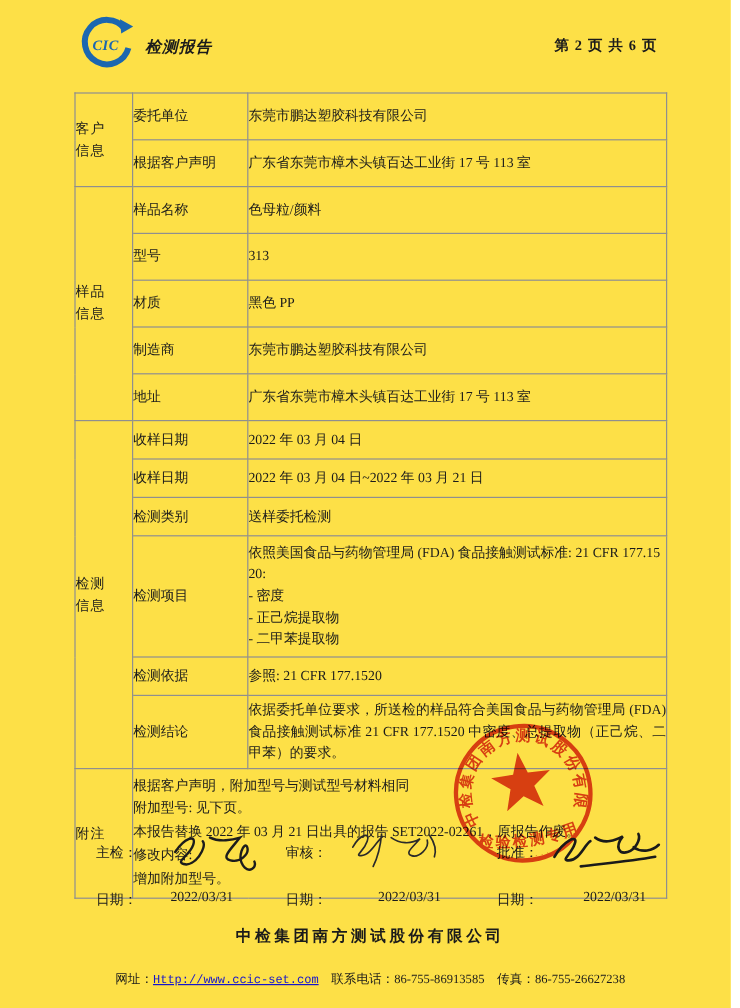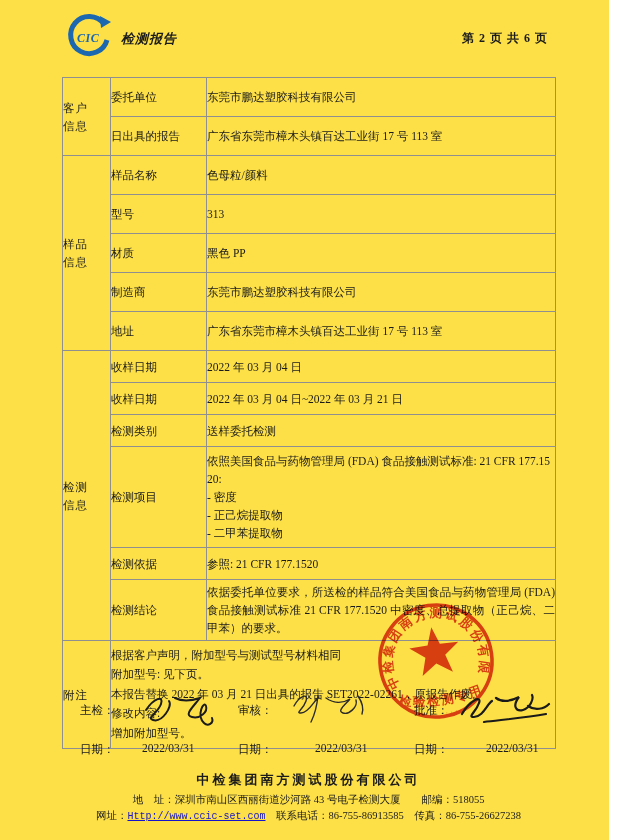--- a/index.html
+++ b/index.html
@@ -72,21 +72,21 @@
         <col>
       </colgroup>
     <tbody>
         <tr class="sec0">
           <td class="sec-label" rowspan="2">客户
 信息</td>
           <td class="field-label">委托单位</td>
           <td class="field-value">东莞市鹏达塑胶科技有限公司</td>
         </tr>
         <tr class="sec0">
-          <td class="field-label">日出具的报告</td>
+          <td class="field-label">根据客户声明</td>
           <td class="field-value">广东省东莞市樟木头镇百达工业街 17 号 113 室</td>
         </tr>
         <tr class="sec1">
           <td class="sec-label" rowspan="5">样品
 信息</td>
           <td class="field-label">样品名称</td>
           <td class="field-value">色母粒/颜料</td>
         </tr>
         <tr class="sec1">
           <td class="field-label">型号</td>
@@ -184,16 +184,15 @@
     </text>
     <text font-size="12.5" font-weight="bold" fill="#d6382c" letter-spacing="2" font-family="Liberation Serif, serif">
       <textPath href="#bannerPath" startOffset="4">检验检测专用章</textPath>
     </text>
     <text font-size="6" fill="#d6382c" letter-spacing="3" font-family="Liberation Serif, serif">
       <textPath href="#serialPath" startOffset="2">··········</textPath>
     </text>
   </svg>
 
   <div class="ftr-company">中检集团南方测试股份有限公司</div>
-  <div class="ftr-line1">地　址：深圳市南山区西丽街道沙河路 43 号电子检测大厦　　邮编：518055</div>
   <div class="ftr-line2"><span>网址：</span><a class="ftr-link" href="#">Http://www.ccic-set.com</a><span>　联系电话：86-755-86913585　传真：86-755-26627238</span></div>
 
 </div>
 
 </body></html>

